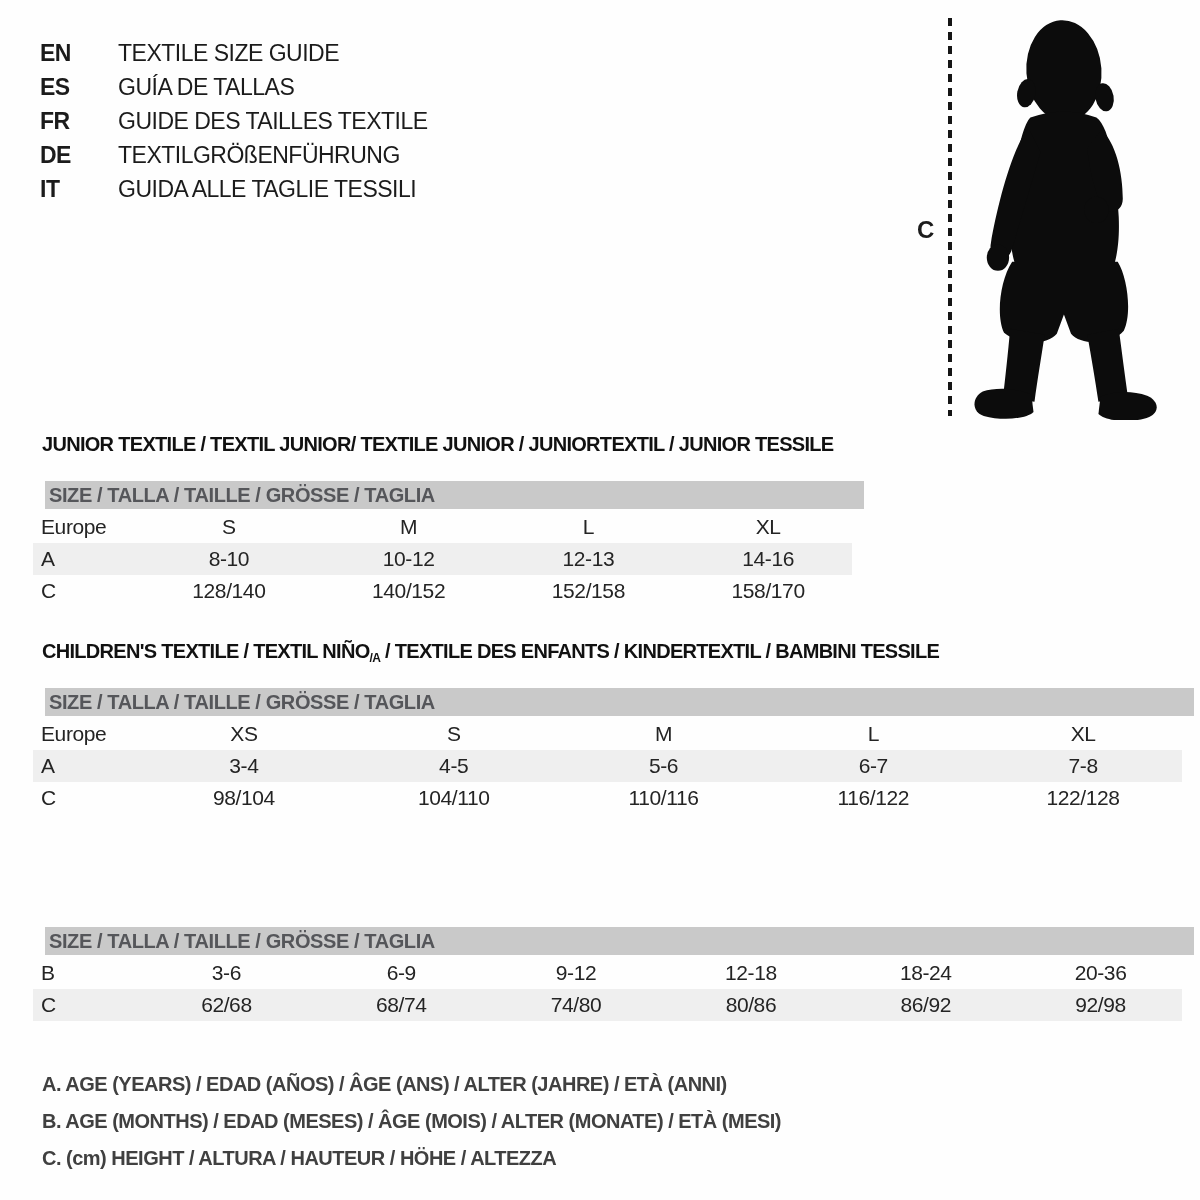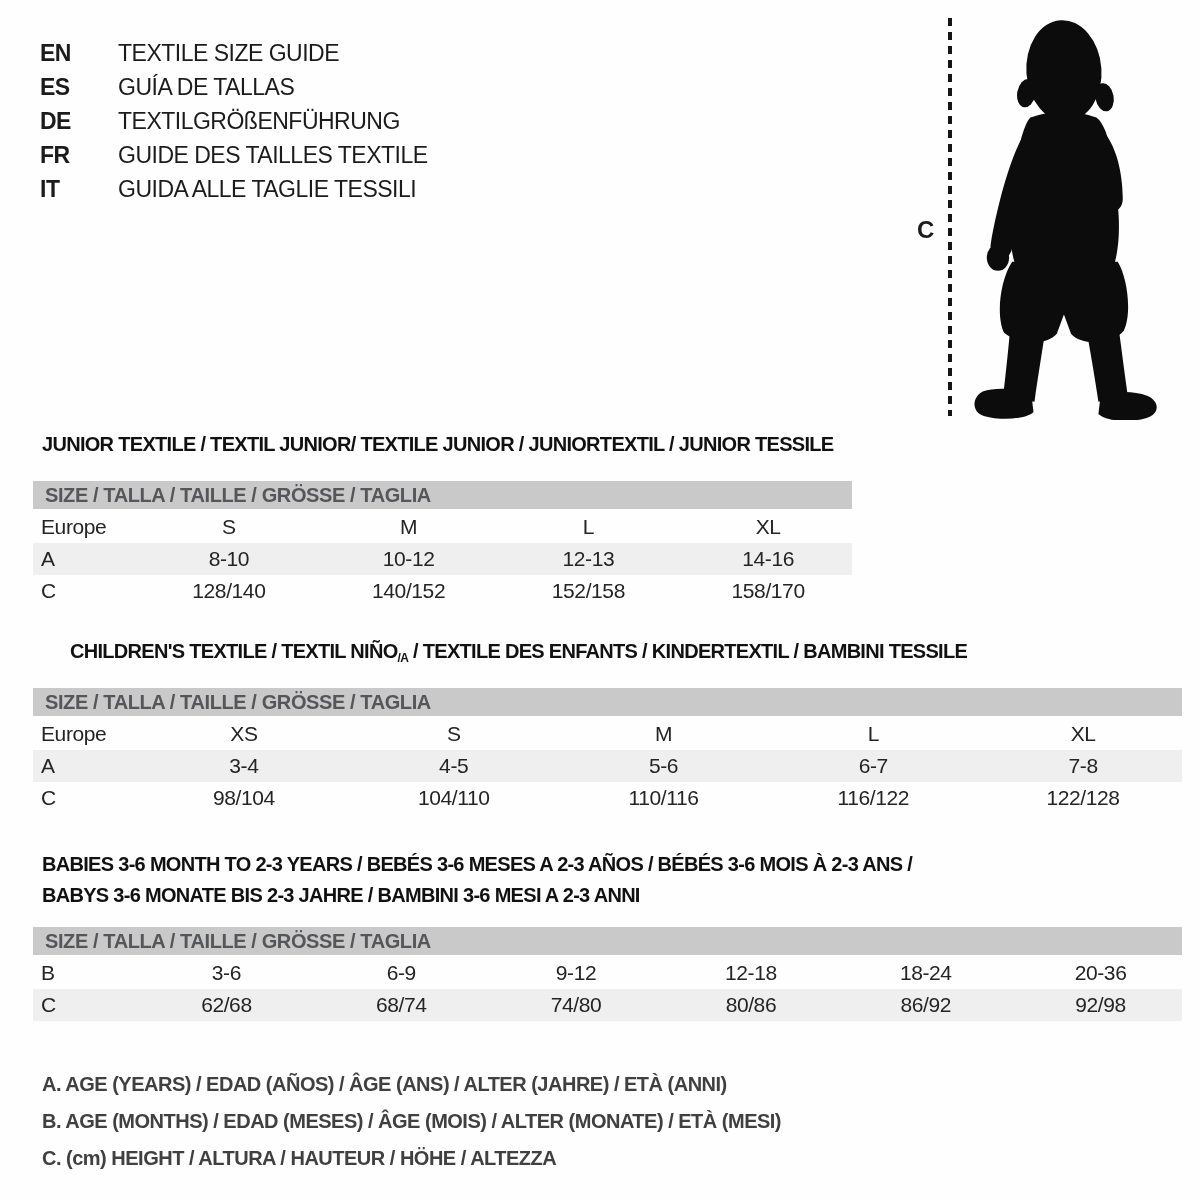--- a/index.html
+++ b/index.html
@@ -24,22 +24,22 @@
   .measure-label{position:absolute;left:12px;top:202px;font-size:24px;font-weight:bold;}
   .figure svg{position:absolute;left:58px;top:0;width:212px;height:406px;}
 
   
   .sec-heading{position:absolute;left:42px;font-size:20px;font-weight:bold;
     letter-spacing:-0.7px;white-space:nowrap;color:#111;}
   .sec-heading .sub{font-size:0.6em;position:relative;top:4px;}
   .heading-line{display:block;line-height:31px;}
 
   
-  .size-bar{position:absolute;left:33px;height:28px;background:var(--bar_bg);
-    display:flex;align-items:center;padding-left:12px;
+  .size-bar{position:absolute;left:45px;height:28px;background:var(--bar_bg);
+    display:flex;align-items:center;padding-left:4px;
     font-size:20px;font-weight:bold;letter-spacing:-0.4px;color:var(--bar_text);}
 
   
   .table{position:absolute;left:33px;}
   .trow{display:grid;height:32px;align-items:center;font-size:21px;letter-spacing:-0.4px;color:#242424;gap:12px;}
   .cols5{grid-template-columns:100px repeat(4,1fr);}
   .cols6{grid-template-columns:100px repeat(5,1fr);}
   .cols7{grid-template-columns:100px repeat(6,1fr);}
   .tcell{text-align:center;}
   .tlabel{text-align:left;padding-left:8px;}
@@ -58,26 +58,26 @@
   <header class="lang-list">
     <div class="lang-row">
       <span class="lang-code">EN</span>
       <span class="lang-title">TEXTILE SIZE GUIDE</span>
     </div>
     <div class="lang-row">
       <span class="lang-code">ES</span>
       <span class="lang-title">GUÍA DE TALLAS</span>
     </div>
     <div class="lang-row">
+      <span class="lang-code">FR</span>
+      <span class="lang-title">GUIDE DES TAILLES TEXTILE</span>
+    </div>
+    <div class="lang-row">
       <span class="lang-code">DE</span>
       <span class="lang-title">TEXTILGRÖßENFÜHRUNG</span>
-    </div>
-    <div class="lang-row">
-      <span class="lang-code">FR</span>
-      <span class="lang-title">GUIDE DES TAILLES TEXTILE</span>
     </div>
     <div class="lang-row">
       <span class="lang-code">IT</span>
       <span class="lang-title">GUIDA ALLE TAGLIE TESSILI</span>
     </div>
   </header>
 
   <div class="figure">
     <span class="measure-label">C</span>
     <div class="dash-line"></div>
@@ -119,21 +119,21 @@
     </div>
     <div class="trow cols5">
       <span class="tcell tlabel">C</span>
       <span class="tcell">128/140</span>
       <span class="tcell">140/152</span>
       <span class="tcell">152/158</span>
       <span class="tcell">158/170</span>
     </div>
   </div>
 
-  <h2 class="sec-heading" style="top:640px;margin-left:28px;"><span>CHILDREN'S TEXTILE / TEXTIL NIÑO</span><span class="sub">/A</span><span> / TEXTILE DES ENFANTS / KINDERTEXTIL / BAMBINI TESSILE</span></h2>
+  <h2 class="sec-heading" style="top:640px;"><span>CHILDREN'S TEXTILE / TEXTIL NIÑO</span><span class="sub">/A</span><span> / TEXTILE DES ENFANTS / KINDERTEXTIL / BAMBINI TESSILE</span></h2>
   <div class="size-bar" style="top:688px;width:1149px;">SIZE / TALLA / TAILLE / GRÖSSE / TAGLIA</div>
   <div class="table" style="top:718px;width:1149px;">
     <div class="trow cols6">
       <span class="tcell tlabel">Europe</span>
       <span class="tcell">XS</span>
       <span class="tcell">S</span>
       <span class="tcell">M</span>
       <span class="tcell">L</span>
       <span class="tcell">XL</span>
     </div>
@@ -148,24 +148,20 @@
     <div class="trow cols6">
       <span class="tcell tlabel">C</span>
       <span class="tcell">98/104</span>
       <span class="tcell">104/110</span>
       <span class="tcell">110/116</span>
       <span class="tcell">116/122</span>
       <span class="tcell">122/128</span>
     </div>
   </div>
 
-  <h2 class="sec-heading" style="top:849px;">
-      <span class="heading-line">BABIES 3-6 MONTH TO 2-3 YEARS / BEBÉS 3-6 MESES A 2-3 AÑOS / BÉBÉS 3-6 MOIS À 2-3 ANS /</span>
-      <span class="heading-line">BABYS 3-6 MONATE BIS 2-3 JAHRE / BAMBINI 3-6 MESI A 2-3 ANNI</span>
-    </h2>
   <div class="size-bar" style="top:927px;width:1149px;">SIZE / TALLA / TAILLE / GRÖSSE / TAGLIA</div>
   <div class="table" style="top:957px;width:1149px;">
     <div class="trow cols7">
       <span class="tcell tlabel">B</span>
       <span class="tcell">3-6</span>
       <span class="tcell">6-9</span>
       <span class="tcell">9-12</span>
       <span class="tcell">12-18</span>
       <span class="tcell">18-24</span>
       <span class="tcell">20-36</span>

